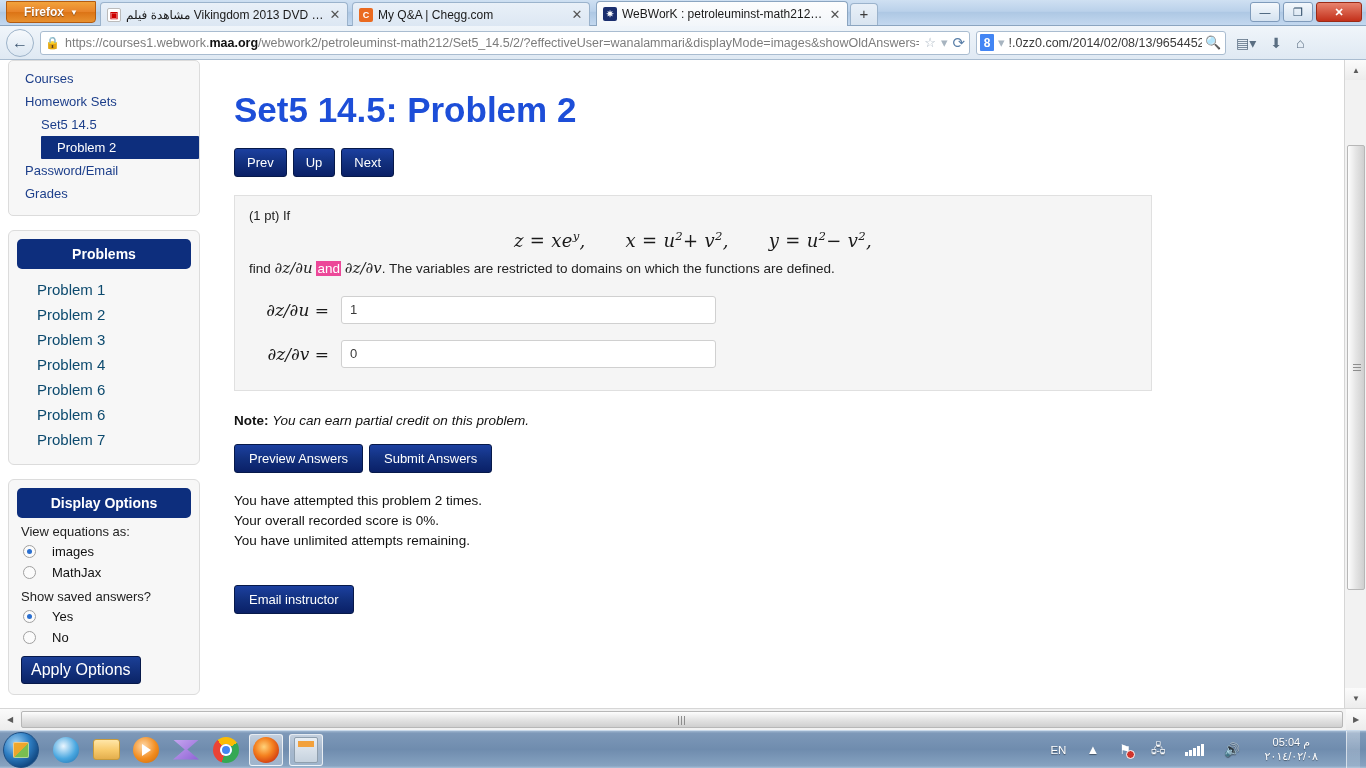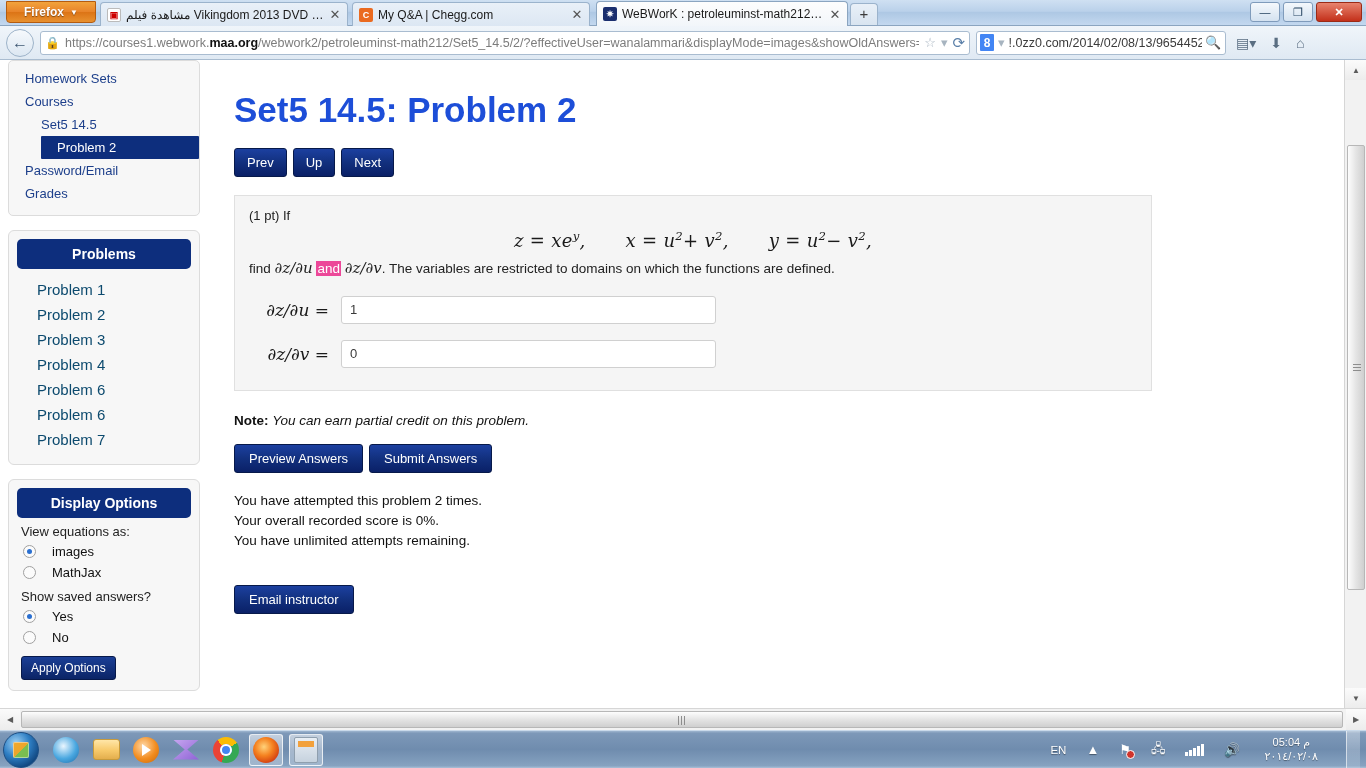--- a/index.html
+++ b/index.html
@@ -151,21 +151,21 @@
     display: flex; align-items: center; justify-content: center;
   }
   .radio.checked::after {
     content: ""; width: 5px; height: 5px; border-radius: 50%; background: #2a6fd0;
   }
   .radio-row span { font-size: 13px; color: #111; }
   .apply-btn {
     margin: 8px 0 2px 4px; display: inline-block;
     background: linear-gradient(to bottom, #1b3f96, #0b2466);
     border: 1px solid #07194a; border-radius: 3px;
-    color: #fff; font-size: 12px; padding: 4px 9px;
+    color: #fff; font-size: 16px; padding: 4px 9px;
   }
 
   
   .main { position: absolute; left: 234px; top: 0; width: 960px; }
   .page-title {
     font-size: 35px; font-weight: bold; color: #1d4ed8; margin: 30px 0 18px 0;
   }
   .btn-row { display: flex; gap: 6px; margin-bottom: 18px; }
   .btn {
     background: linear-gradient(to bottom, #1c40a0 0%, #12307e 50%, #0a2067 100%);
@@ -407,22 +407,22 @@
     <span class="navicon">⬇</span>
     <span class="navicon">⌂</span>
   </div>
 
   <div class="viewport">
     <div class="page">
 
       <div class="sidebar">
 
         <div class="navbox">
+          <a class="nav-link">Courses</a>
           <a class="nav-link">Homework Sets</a>
-          <a class="nav-link">Courses</a>
           <a class="nav-link indent1">Set5 14.5</a>
           <a class="nav-link current">Problem 2</a>
           <a class="nav-link">Password/Email</a>
           <a class="nav-link">Grades</a>
         </div>
 
         <div class="panel">
           <div class="panel-head">Problems</div>
           <div class="panel-list">
             <a>Problem 1</a>

